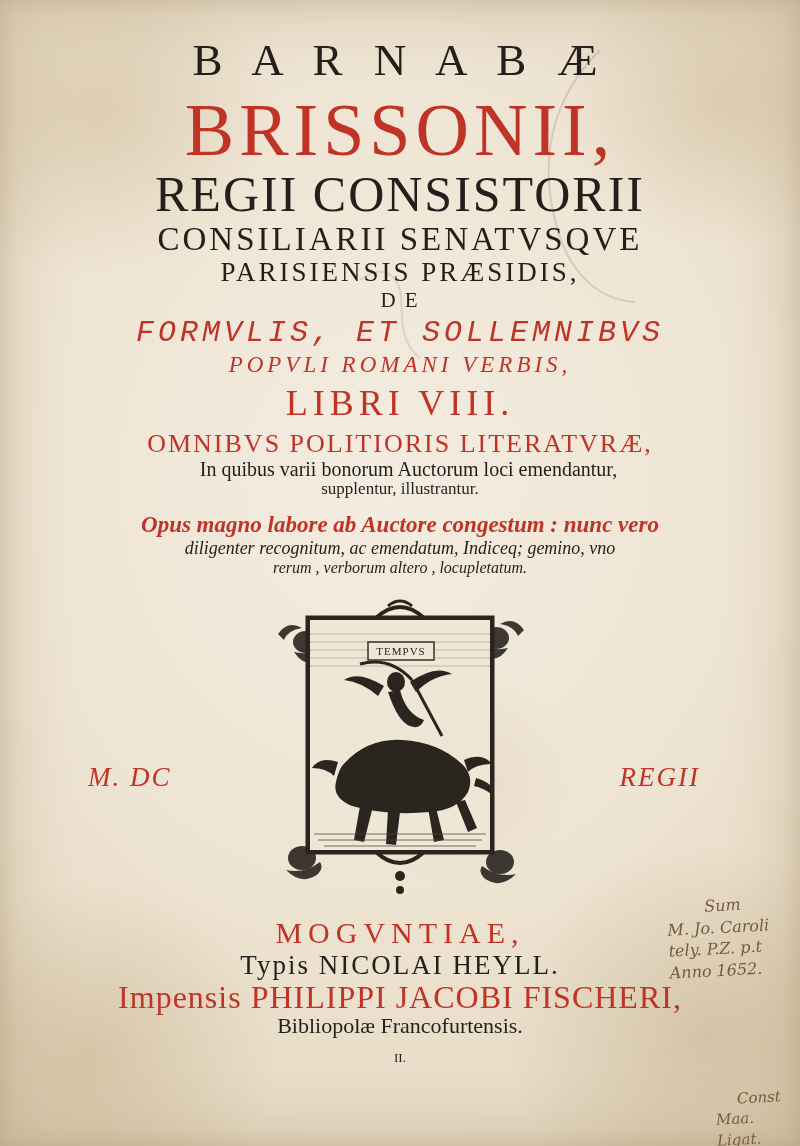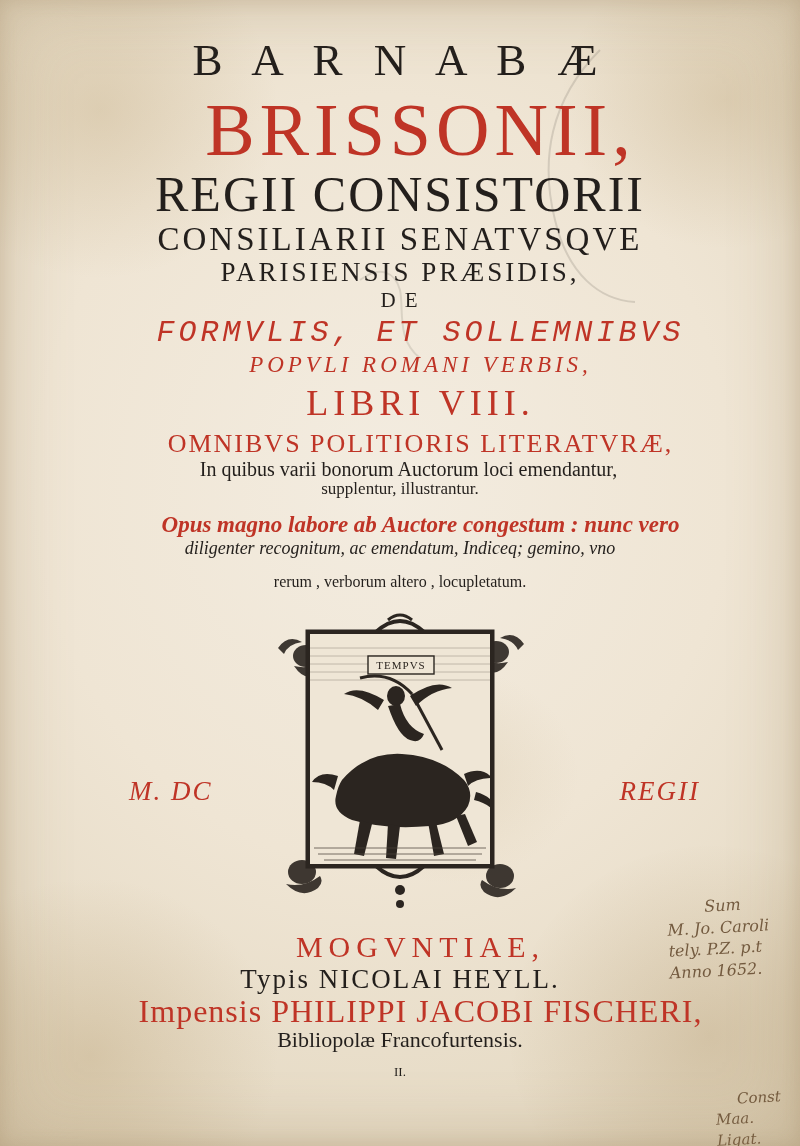--- a/index.html
+++ b/index.html
@@ -43,21 +43,21 @@
     position: absolute; inset: 0; pointer-events: none;
     box-shadow: inset 0 0 70px rgba(150,120,78,0.33), inset 0 0 18px rgba(140,110,70,0.20);
   }
 
   .content {
     position: relative;
     width: 800px;
     text-align: center;
   }
 
-  .red  { color: #bf3426; padding-left: 41px; }
+  .red  { color: #bf3426; }
   .blk  { color: #231f1c; }
 
   .line { line-height: 1.0; white-space: nowrap; }
 
   
   #l-author {
     margin-top: 38px;
     font-size: 45px;
     letter-spacing: 10px;
     font-weight: 400;
@@ -130,22 +130,23 @@
     font-size: 23px;
     font-style: italic;
     font-weight: bold;
   }
   #l-diligenter {
     margin-top: 3px;
     font-size: 18px;
     font-style: italic;
   }
   #l-rerum {
-    margin-top: 17px;
+    margin-top: 3px;
     font-size: 16px;
+    font-style: italic;
   }
 
   
   #device-row {
     position: relative;
     margin-top: 14px;
     height: 320px;
   }
   #device {
     position: absolute;

